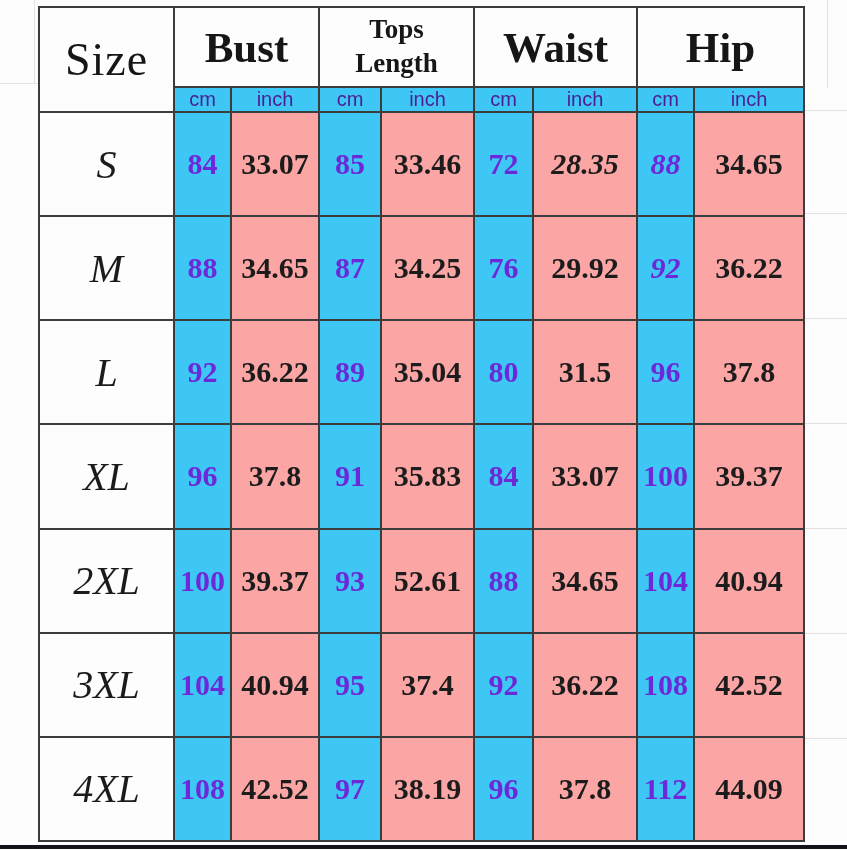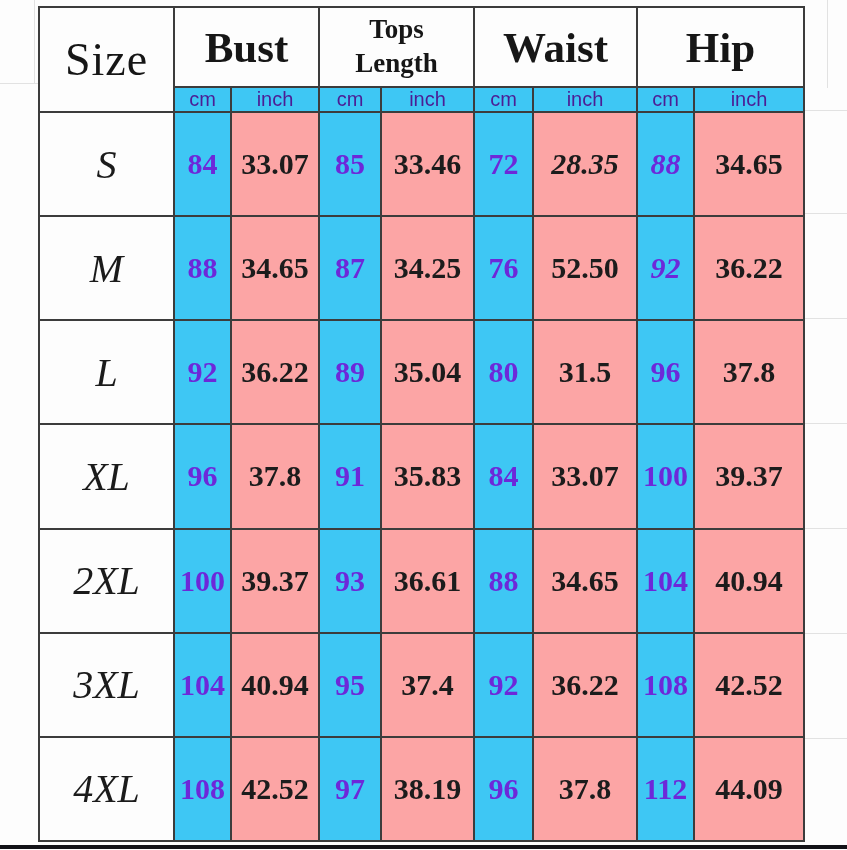--- a/index.html
+++ b/index.html
@@ -113,21 +113,21 @@
       <td class="in-cell">34.65</td>
     </tr>
 
     <tr class="data-row">
       <td class="size-cell">M</td>
       <td class="cm-cell">88</td>
       <td class="in-cell">34.65</td>
       <td class="cm-cell">87</td>
       <td class="in-cell">34.25</td>
       <td class="cm-cell">76</td>
-      <td class="in-cell">52.50</td>
+      <td class="in-cell">29.92</td>
       <td class="cm-cell ital">92</td>
       <td class="in-cell">36.22</td>
     </tr>
 
     <tr class="data-row">
       <td class="size-cell">L</td>
       <td class="cm-cell">92</td>
       <td class="in-cell">36.22</td>
       <td class="cm-cell">89</td>
       <td class="in-cell">35.04</td>
@@ -147,21 +147,21 @@
       <td class="in-cell">33.07</td>
       <td class="cm-cell">100</td>
       <td class="in-cell">39.37</td>
     </tr>
 
     <tr class="data-row">
       <td class="size-cell">2XL</td>
       <td class="cm-cell">100</td>
       <td class="in-cell">39.37</td>
       <td class="cm-cell">93</td>
-      <td class="in-cell">36.61</td>
+      <td class="in-cell">52.61</td>
       <td class="cm-cell">88</td>
       <td class="in-cell">34.65</td>
       <td class="cm-cell">104</td>
       <td class="in-cell">40.94</td>
     </tr>
 
     <tr class="data-row">
       <td class="size-cell">3XL</td>
       <td class="cm-cell">104</td>
       <td class="in-cell">40.94</td>

